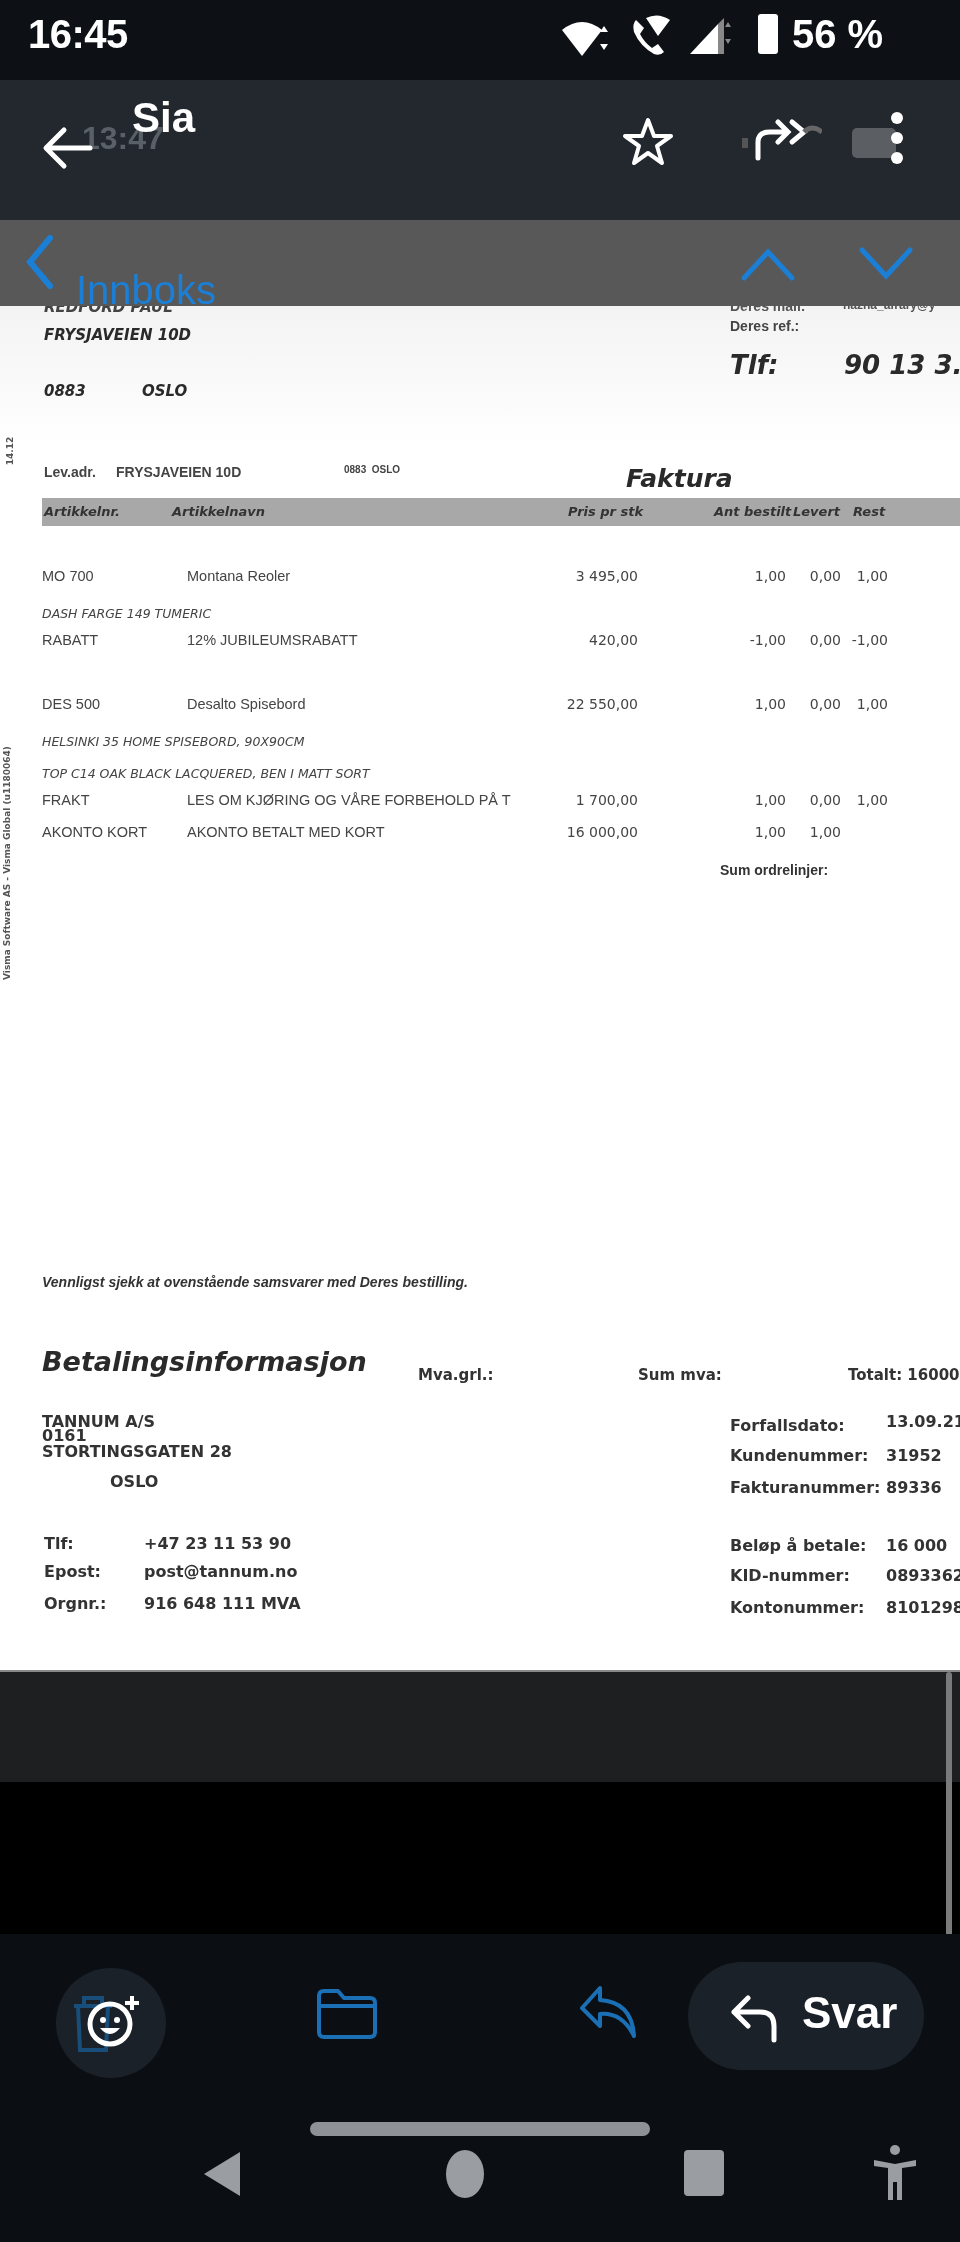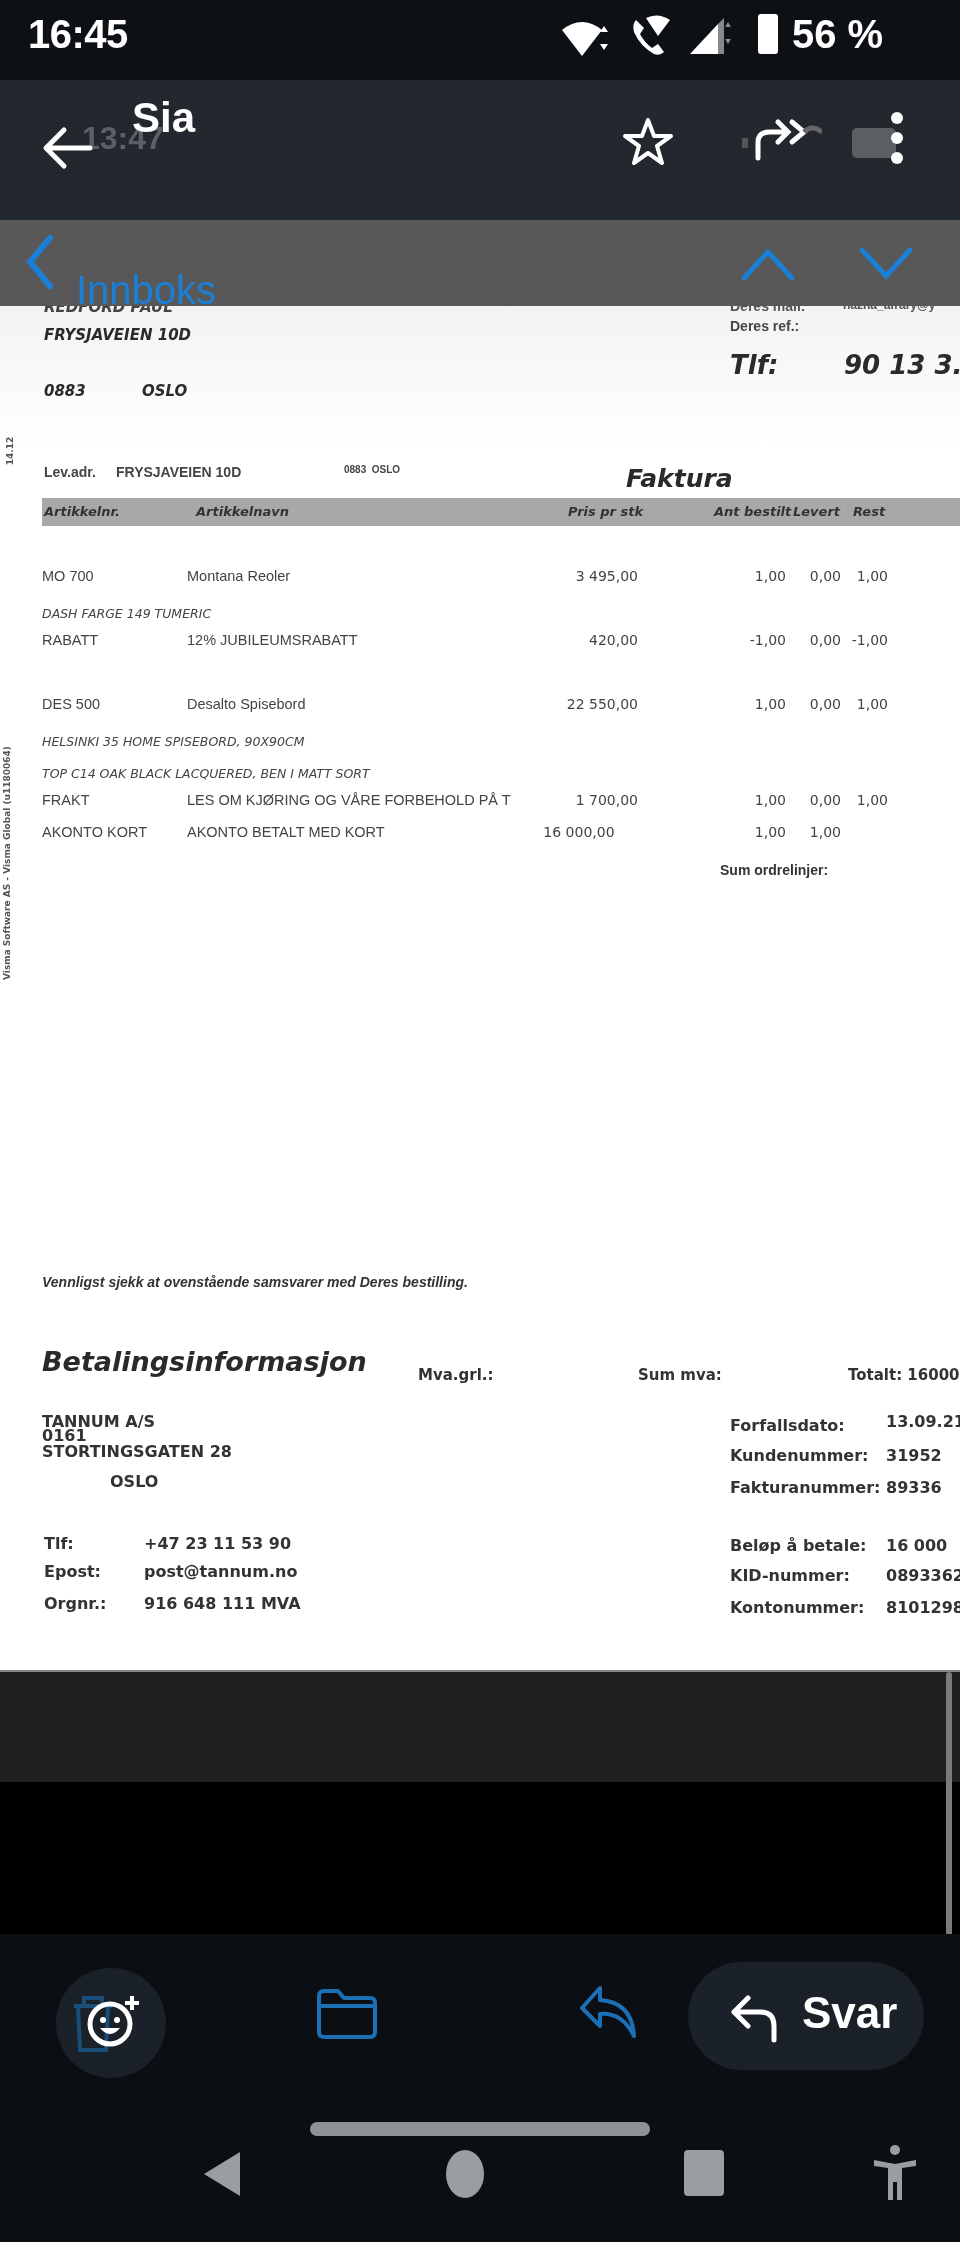--- a/index.html
+++ b/index.html
@@ -136,21 +136,21 @@
   <span class="abs verd b" style="left:-4px;top:140px;font-size:9px;color:#555;transform:rotate(-90deg);transform-origin:center;">14.12</span>
   <span class="abs verd b" style="left:-128px;top:534px;width:270px;font-size:9px;color:#555;transform:rotate(-90deg);white-space:nowrap;">Visma Software AS - Visma Global (u1180064)</span>
 
   <span class="abs lib b" style="left:44px;top:158px;font-size:14px;color:#444;">Lev.adr.</span>
   <span class="abs lib b" style="left:116px;top:158px;font-size:14px;color:#444;">FRYSJAVEIEN 10D</span>
   <span class="abs lib b" style="left:344px;top:158px;font-size:10px;color:#444;white-space:pre;">0883  OSLO</span>
   <span class="abs verd b it" style="left:626px;top:158px;font-size:25px;color:#2a2a2a;">Faktura</span>
 
   <div class="abs thead"></div>
   <span class="abs th" style="left:44px;">Artikkelnr.</span>
-  <span class="abs th" style="left:196px;">Artikkelnavn</span>
+  <span class="abs th" style="left:172px;">Artikkelnavn</span>
   <span class="abs th" style="left:568px;">Pris pr stk</span>
   <span class="abs th" style="left:714px;">Ant bestilt</span>
   <span class="abs th" style="left:793px;">Levert</span>
   <span class="abs th" style="left:853px;">Rest</span>
 
   <div>
     <span class="abs row" style="left:42px;top:262px;">MO 700</span>
     <span class="abs row" style="left:187px;top:262px;">Montana Reoler</span>
     <span class="abs num" style="left:520px;width:118px;top:262px;">3 495,00</span>
     <span class="abs num" style="left:716px;width:70px;top:262px;">1,00</span>
@@ -184,21 +184,21 @@
     <span class="abs row" style="left:187px;top:486px;white-space:nowrap;">LES OM KJØRING OG VÅRE FORBEHOLD PÅ T</span>
     <span class="abs num" style="left:520px;width:118px;top:486px;">1 700,00</span>
     <span class="abs num" style="left:716px;width:70px;top:486px;">1,00</span>
     <span class="abs num" style="left:796px;width:45px;top:486px;">0,00</span>
     <span class="abs num" style="left:842px;width:46px;top:486px;">1,00</span>
   </div>
 
   <div>
     <span class="abs row" style="left:42px;top:518px;">AKONTO KORT</span>
     <span class="abs row" style="left:187px;top:518px;">AKONTO BETALT MED KORT</span>
-    <span class="abs num" style="left:520px;width:118px;top:518px;text-align:center;">16 000,00</span>
+    <span class="abs num" style="left:520px;width:118px;top:518px;">16 000,00</span>
     <span class="abs num" style="left:716px;width:70px;top:518px;">1,00</span>
     <span class="abs num" style="left:796px;width:45px;top:518px;">1,00</span>
   </div>
   <span class="abs lib b" style="left:720px;top:556px;font-size:14px;color:#333;">Sum ordrelinjer:</span>
 
   <span class="abs lib b it" style="left:42px;top:968px;font-size:14px;color:#333;">Vennligst sjekk at ovenstående samsvarer med Deres bestilling.</span>
 
   <span class="abs verd b it" style="left:42px;top:1040px;font-size:27px;color:#2a2a2a;">Betalingsinformasjon</span>
   <span class="abs pinfo" style="left:418px;top:1060px;font-size:15px;">Mva.grl.:</span>
   <span class="abs pinfo" style="left:638px;top:1060px;font-size:15px;">Sum mva:</span>

